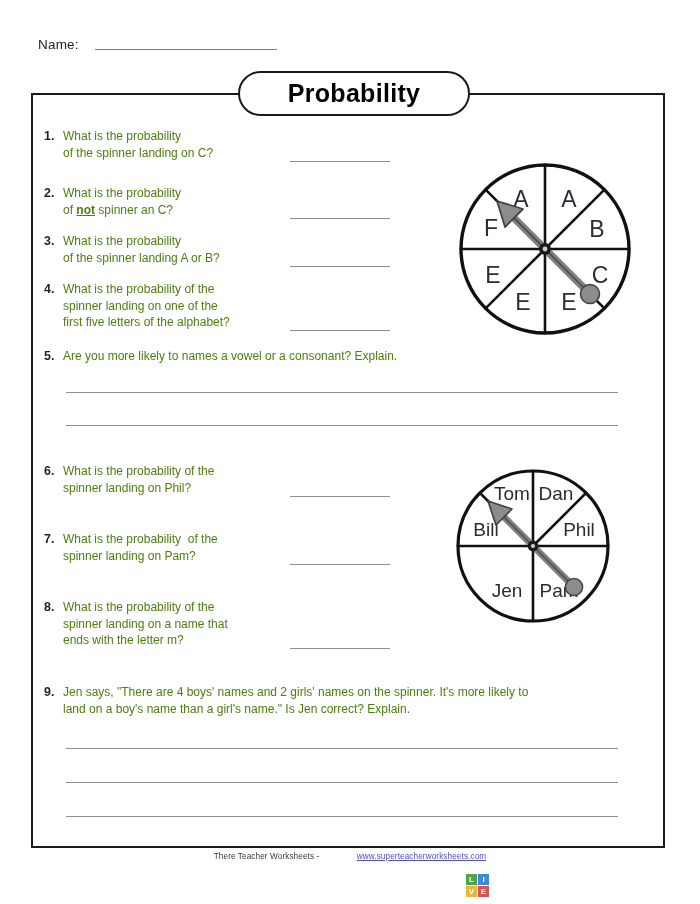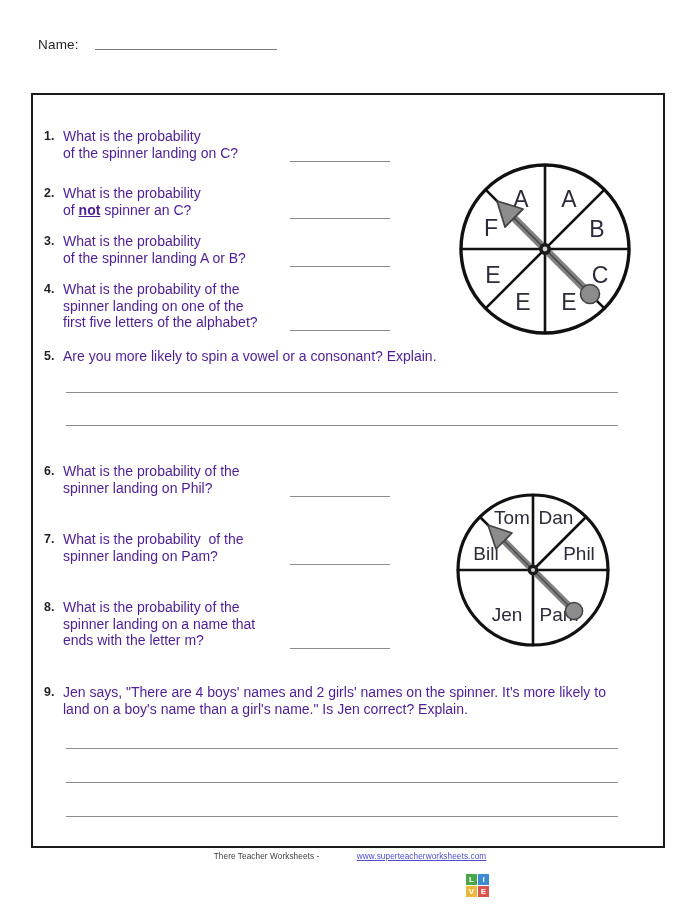--- a/index.html
+++ b/index.html
@@ -83,23 +83,23 @@
   }
   .q-num {
     font-size: 12.4px;
     font-weight: bold;
     color: #231f20;
     width: 19px;
     flex: none;
     line-height: 16.6px;
   }
   .q-body {
-    font-size: 14px;
+    font-size: 12px;
     line-height: 16.6px;
-    color: #4c1d95;
+    color: #4d7c0f;
     white-space: pre-wrap;
   }
   .q-body u { font-weight: bold; }
 
   
   .blank-short {
     position: absolute;
     width: 100px;
     height: 0;
     border-bottom: 1.5px solid #8c8c8c;
@@ -171,20 +171,23 @@
 
 <div class="page">
 
   <div class="name-row">
     <span class="name-label">Name:</span>
     <span class="name-rule"></span>
   </div>
 
   <div class="border-box"></div>
 
+  <div class="title-pill">
+    <span class="title-text">Probability</span>
+  </div>
 
   <div class="q" style="left:44px; top:128px; width:240px;">
     <span class="q-num">1.</span>
     <span class="q-body">What is the probability
 of the spinner landing on C?</span>
   </div>
   <div class="blank-short" style="left:290px; top:161px;"></div>
 
   <div class="q" style="left:44px; top:185px; width:240px;">
     <span class="q-num">2.</span>
@@ -203,21 +206,21 @@
   <div class="q" style="left:44px; top:281px; width:250px;">
     <span class="q-num">4.</span>
     <span class="q-body">What is the probability of the
 spinner landing on one of the
 first five letters of the alphabet?</span>
   </div>
   <div class="blank-short" style="left:290px; top:330px;"></div>
 
   <div class="q" style="left:44px; top:348px; width:560px;">
     <span class="q-num">5.</span>
-    <span class="q-body">Are you more likely to spin a vowel or a consonant? Explain.</span>
+    <span class="q-body">Are you more likely to names a vowel or a consonant? Explain.</span>
   </div>
   <div class="rule-long" style="top:392px;"></div>
   <div class="rule-long" style="top:425px;"></div>
 
   <div class="q" style="left:44px; top:463px; width:250px;">
     <span class="q-num">6.</span>
     <span class="q-body">What is the probability of the
 spinner landing on Phil?</span>
   </div>
   <div class="blank-short" style="left:290px; top:496px;"></div>
@@ -273,21 +276,21 @@
         <line x1="131" y1="131" x2="47" y2="47" stroke="#808080" stroke-width="7.5" stroke-linecap="round"></line>
         <line x1="131" y1="131" x2="47" y2="47" stroke="#4a4a4a" stroke-width="1.6"></line>
         <circle cx="133" cy="133" r="9.5" fill="#8c8c8c" stroke="#444" stroke-width="1.6"></circle>
         <polygon points="40,40 66,48 48,66" fill="#8c8c8c" stroke="#444" stroke-width="1.8" stroke-linejoin="round"></polygon>
         <circle cx="88" cy="88" r="6" fill="#1a1a1a"></circle>
         <circle cx="88" cy="88" r="2.4" fill="#cfcfcf"></circle>
       </g>
     </svg>
   </div>
 
-  <div class="spinner" style="left:455px; top:492px;">
+  <div class="spinner" style="left:455px; top:468px;">
     <svg width="156" height="156" viewBox="0 0 156 156" aria-hidden="true">
       <circle cx="78" cy="78" r="75" fill="#ffffff" stroke="#111" stroke-width="3.2"></circle>
 
       <g stroke="#111" stroke-width="2.6" stroke-linecap="round">
         <line x1="78" y1="3" x2="78" y2="153"></line>
         <line x1="3" y1="78" x2="78" y2="78"></line>
         <line x1="78" y1="78" x2="25" y2="25"></line>
         <line x1="78" y1="78" x2="131" y2="25"></line>
         <line x1="78" y1="78" x2="153" y2="78"></line>
       </g>

